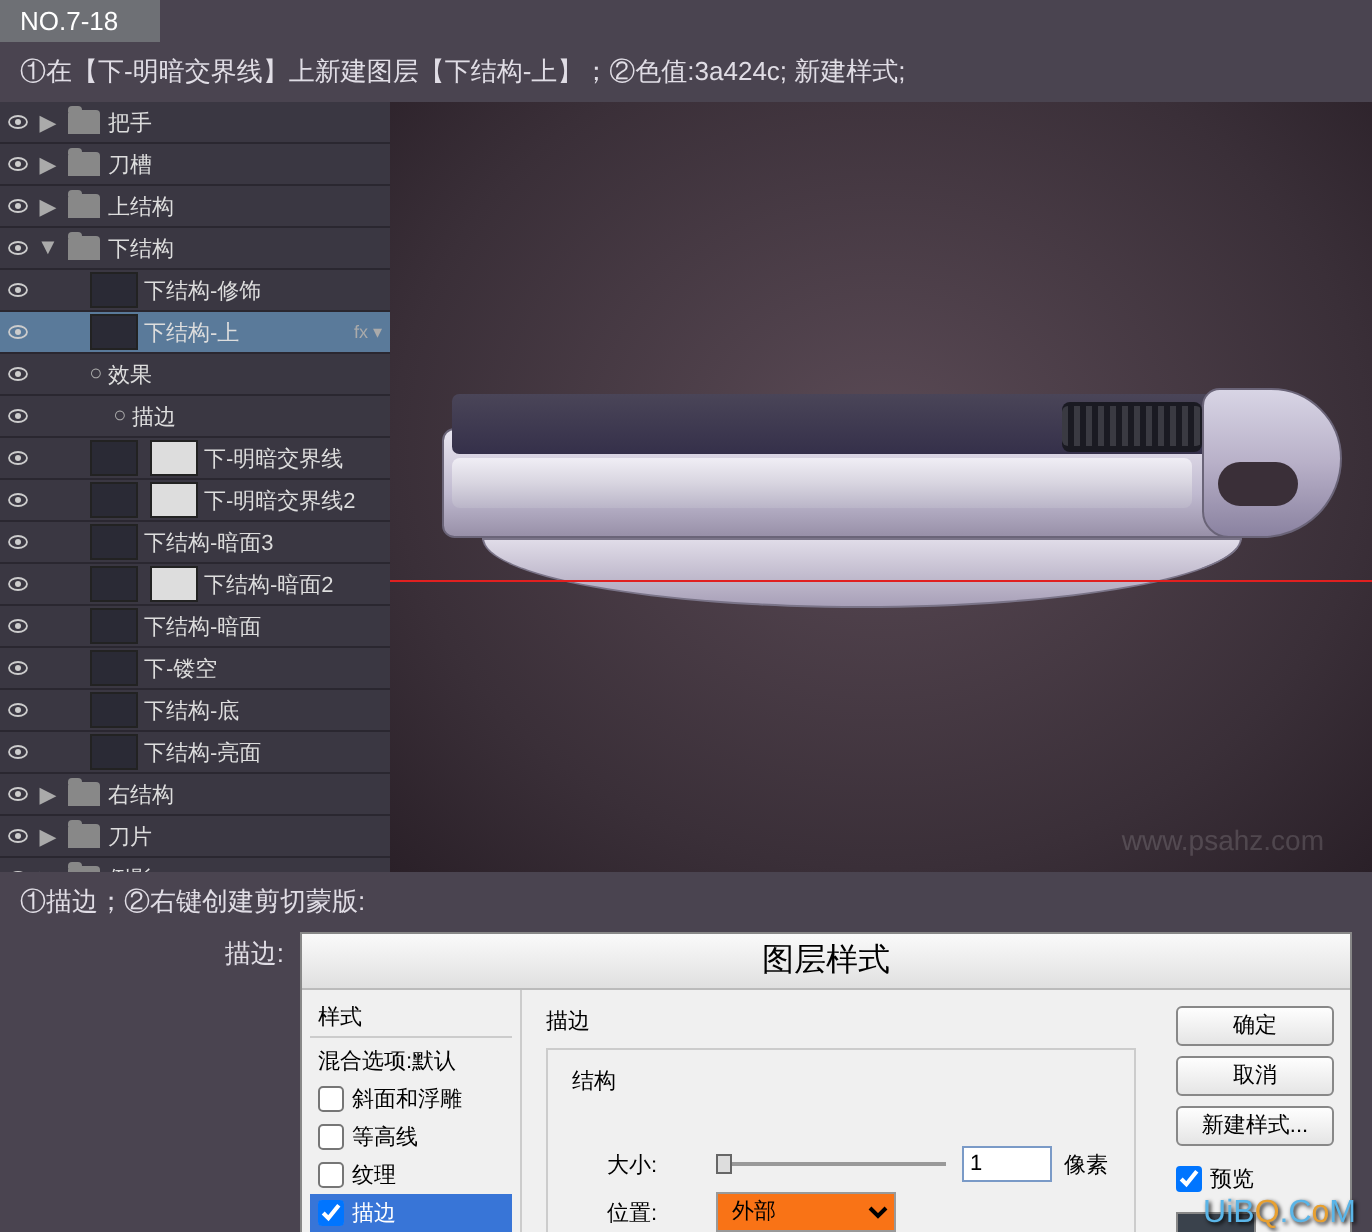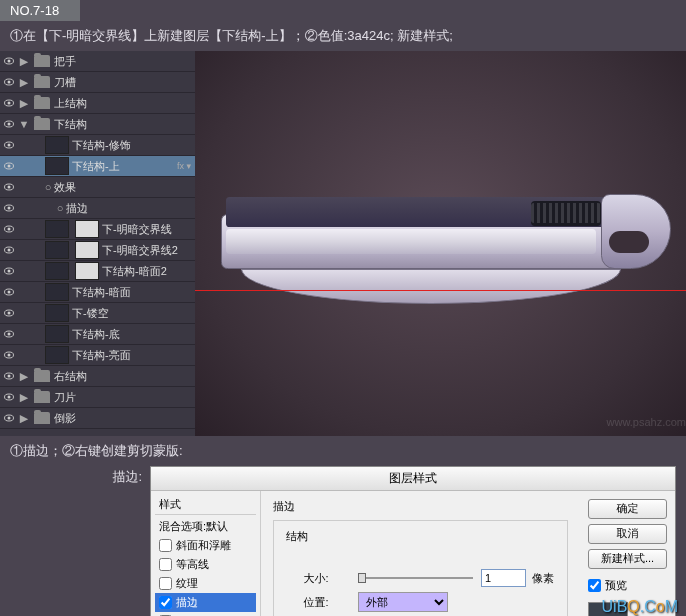--- a/index.html
+++ b/index.html
@@ -23,41 +23,41 @@
 .knife{width:440px;height:110px;position:relative}
 .knife-body{position:absolute;left:0;top:25px;width:420px;height:55px;background:linear-gradient(180deg,#e8e5f0 0%,#d5d0e0 30%,#c0bad0 60%,#9890a8 100%);border-radius:8px 35px 35px 8px;border:1px solid #6a6478}
 .knife-top{position:absolute;left:5px;top:8px;width:400px;height:30px;background:linear-gradient(180deg,#4a4558 0%,#35304a 100%);border-radius:6px 25px 25px 6px}
 .knife-slider{position:absolute;right:60px;top:12px;width:70px;height:25px;background:#1a1a22;border-radius:4px}
 .knife-grip{position:absolute;right:60px;top:14px;width:70px;height:20px;background:repeating-linear-gradient(90deg,#3a3a42 0,#3a3a42 3px,#1a1a22 3px,#1a1a22 6px),repeating-linear-gradient(0deg,transparent 0,transparent 3px,#0a0a12 3px,#0a0a12 6px);border-radius:3px}
 .knife-handle{position:absolute;right:-10px;top:5px;width:70px;height:75px;background:linear-gradient(180deg,#d8d5e5 0%,#b8b0c8 50%,#8a82a0 100%);border-radius:10px 40px 45px 15px;border:1px solid #6a6478}
 .knife-hole{position:absolute;right:12px;top:42px;width:40px;height:22px;background:#3a2f38;border-radius:12px}
 .knife-blade{position:absolute;left:5px;top:40px;width:370px;height:25px;background:linear-gradient(180deg,#f0eef5 0%,#d8d5e0 50%,#bab5c8 100%);border-radius:4px}
 .knife-curve{position:absolute;left:20px;bottom:-5px;width:380px;height:35px;background:linear-gradient(180deg,#e0dce8 0%,#a8a0b8 100%);border-radius:0 0 50% 50%/0 0 100% 100%;border:1px solid #7a7488}
 .redline{position:absolute;left:0;right:0;top:62%;height:1px;background:#e02020}
-.watermark{position:absolute;right:0;bottom:8px;color:rgba(255,255,255,0.15);font-size:11px}
+.watermark{position:absolute;right:24px;bottom:8px;color:rgba(255,255,255,0.15);font-size:14px}
 .instruction2{color:#e0dde5;font-size:13px;padding:6px 10px}
 .dialog-area{display:flex;padding:0 10px}
 .stroke-label{width:140px;text-align:right;color:#e0dde5;font-size:13px;padding-right:8px;padding-top:2px}
 .dialog{flex:1;background:#f0f0f0;border:1px solid #888;font-size:12px}
-.dialog-title{background:linear-gradient(#fafafa,#e0e0e0);text-align:center;padding:3px;border-bottom:1px solid #bbb;font-size:12px}
+.dialog-title{background:linear-gradient(#fafafa,#e0e0e0);text-align:center;padding:3px;border-bottom:1px solid #bbb;font-size:16px}
 .dialog-body{display:flex;height:155px}
 .styles-col{width:110px;border-right:1px solid #ccc;padding:4px}
 .styles-head{font-size:11px;padding:2px 4px;border-bottom:1px solid #ccc;margin-bottom:2px}
 .style-opt{display:flex;align-items:center;padding:2px 4px;font-size:11px}
 .style-opt.sel{background:#3875d7;color:#fff}
 .style-opt input{margin-right:4px}
 .settings-col{flex:1;padding:8px 12px}
 .fieldset{border:1px solid #ccc;padding:8px;margin-bottom:6px}
 .fieldset-title{font-size:11px;padding:0 4px;margin-bottom:20px;margin-top:-14px;background:#f0f0f0;display:inline-block}
 .form-row{display:flex;align-items:center;margin:5px 0;font-size:11px}
 .form-label{width:68px;text-align:center;margin-right:8px}
 .slider-track{width:115px;height:2px;background:#999;position:relative;margin-right:8px}
 .slider-thumb{position:absolute;top:-4px;width:8px;height:10px;background:#ddd;border:1px solid #666}
 .num-input{width:45px;height:18px;border:1px solid #7a9ac7;padding:0 3px;font-size:11px}
-.dropdown{width:90px;height:20px;border:1px solid #999;background:#c4b5fd;font-size:11px;padding:0 3px}
+.dropdown{width:90px;height:20px;border:1px solid #999;background:#f97316;font-size:11px;padding:0 3px}
 .buttons-col{width:95px;padding:8px;display:flex;flex-direction:column;gap:5px}
 .dlg-btn{height:22px;background:linear-gradient(#fefefe,#e5e5e5);border:1px solid #888;border-radius:3px;font-size:11px;cursor:pointer}
 .preview-box{width:40px;height:40px;background:#3a424c;border:1px solid #888;margin-top:4px}
 .footer-logo{position:absolute;right:8px;bottom:0;color:#5ab5e8;font-size:16px;font-weight:normal;text-shadow:1px 1px 2px #000}
 .footer-logo .o{color:#e8a030}
 </style>
 </head>
 <body>
 
 <div class="step-header">NO.7-18</div>
@@ -178,20 +178,32 @@
           <svg viewBox="0 0 16 16">
             <ellipse cx="8" cy="8" rx="6" ry="4" fill="none" stroke="#ccc" stroke-width="1.2"></ellipse>
             <circle cx="8" cy="8" r="2" fill="#ccc"></circle>
           </svg>
         </span>
         <span style="width:12px;flex-shrink:0"></span>
         <span class="expand"></span>
         <span class="thumb dark"></span>
         <span class="thumb mask"></span>
         <span>下-明暗交界线2</span>
+      </div>
+      <div class="layer-row">
+        <span class="eye">
+          <svg viewBox="0 0 16 16">
+            <ellipse cx="8" cy="8" rx="6" ry="4" fill="none" stroke="#ccc" stroke-width="1.2"></ellipse>
+            <circle cx="8" cy="8" r="2" fill="#ccc"></circle>
+          </svg>
+        </span>
+        <span style="width:12px;flex-shrink:0"></span>
+        <span class="expand"></span>
+        <span class="thumb dark"></span>
+        <span>下结构-暗面3</span>
       </div>
       <div class="layer-row">
         <span class="eye">
           <svg viewBox="0 0 16 16">
             <ellipse cx="8" cy="8" rx="6" ry="4" fill="none" stroke="#ccc" stroke-width="1.2"></ellipse>
             <circle cx="8" cy="8" r="2" fill="#ccc"></circle>
           </svg>
         </span>
         <span style="width:12px;flex-shrink:0"></span>
         <span class="expand"></span>

